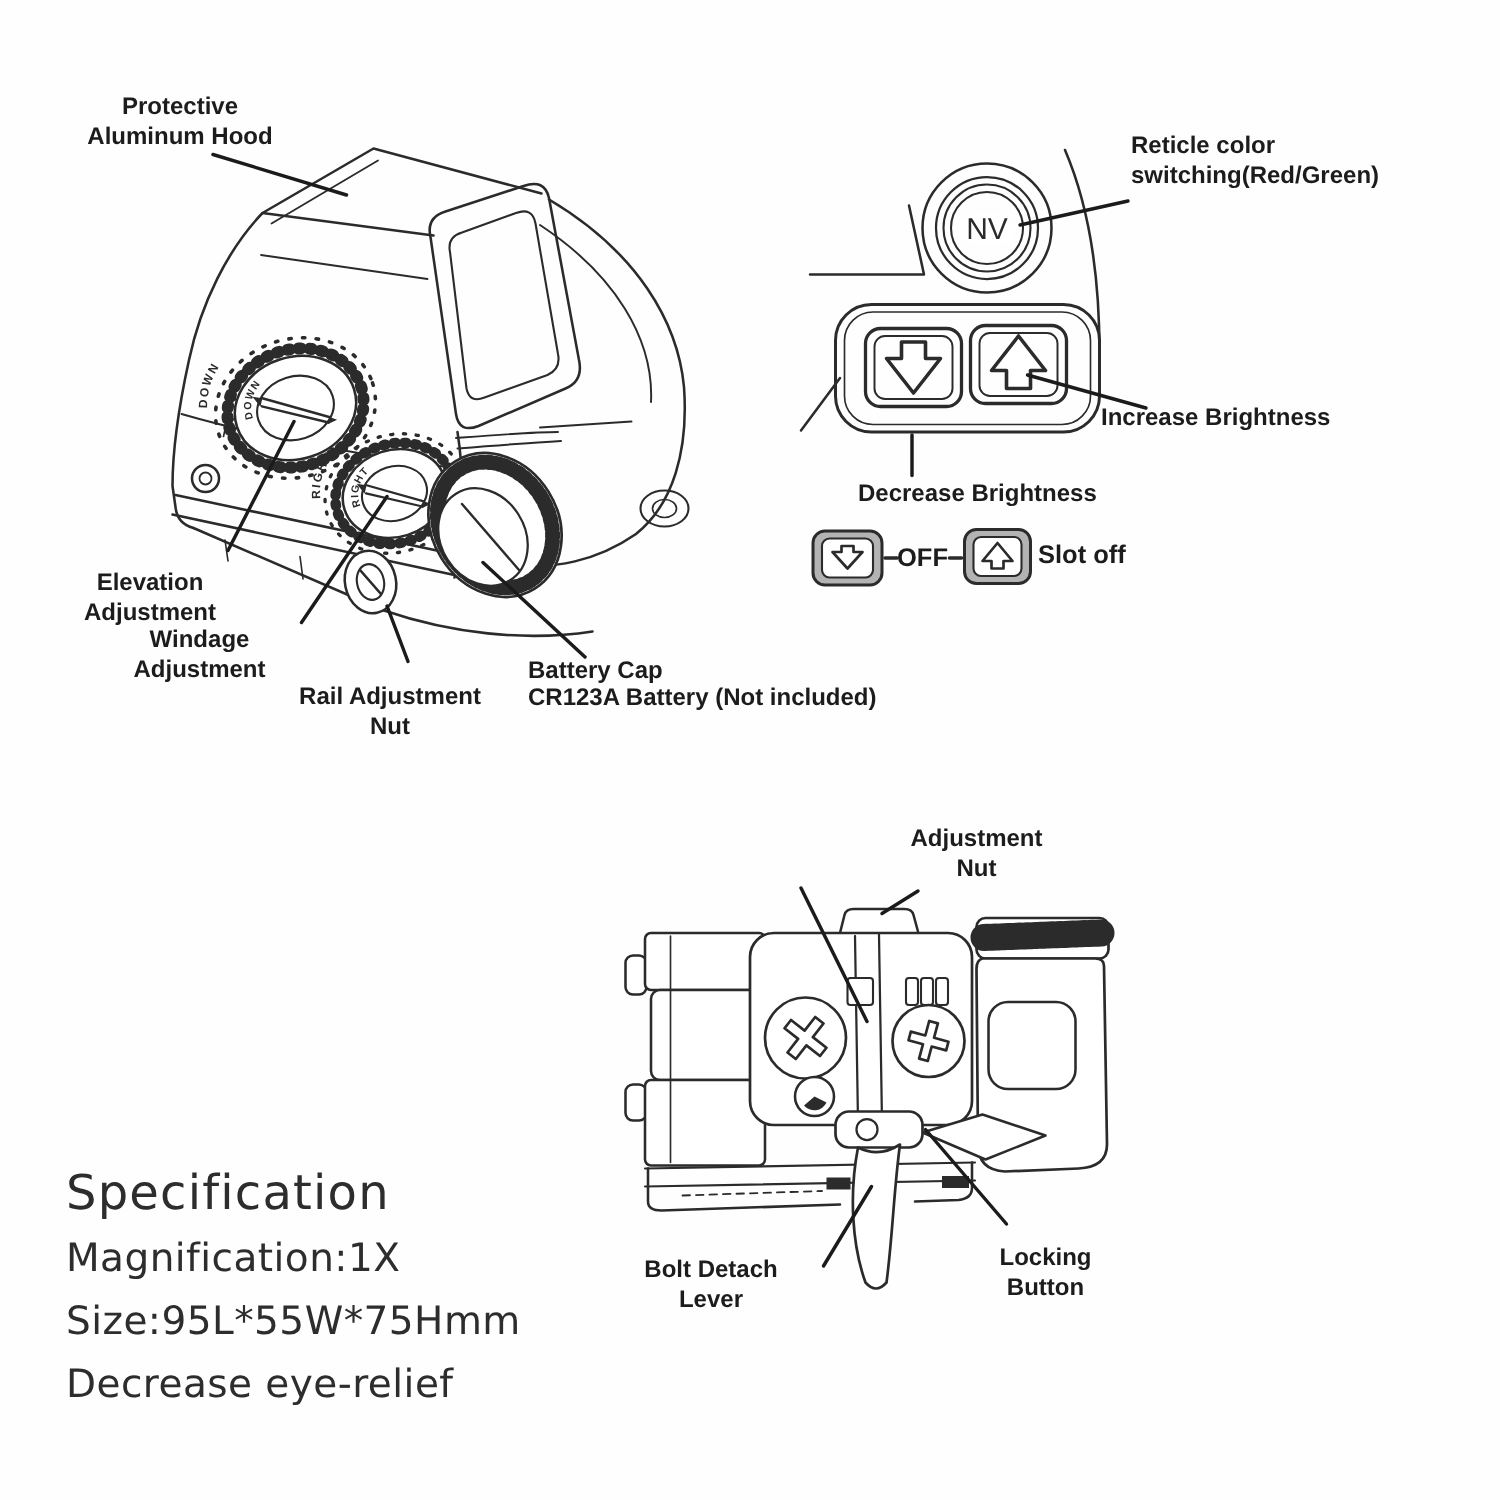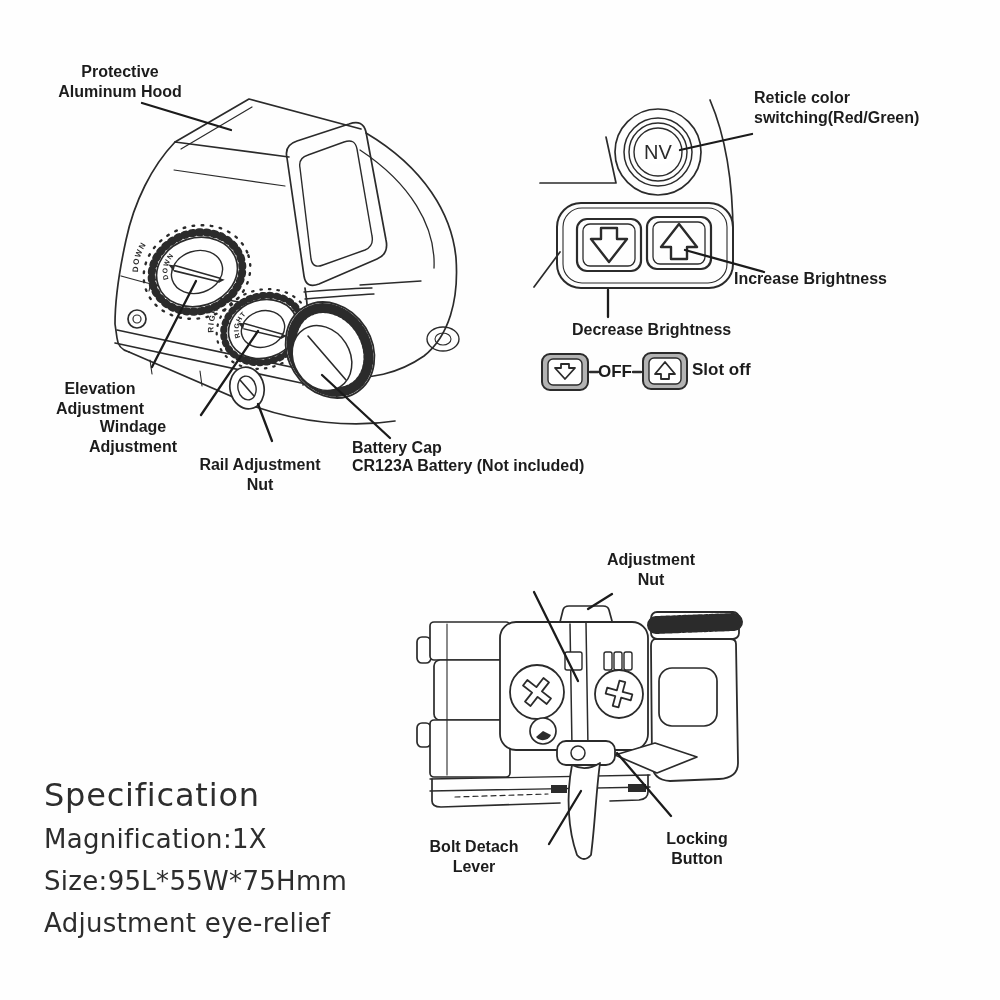--- a/index.html
+++ b/index.html
@@ -266,16 +266,16 @@
   <div class="lbl center" style="left:398px; top:837px; width:152px;">Bolt Detach
 Lever</div>
 
   <div class="lbl center" style="left:635px; top:809px; width:124px;margin-top:20px;">Locking
 Button</div>
 
   <div id="spec">
     <p class="spec-title">Specification</p>
     <p class="spec-line">Magnification:1X</p>
     <p class="spec-line">Size:95L*55W*75Hmm</p>
-    <p class="spec-line">Adjustment eye-relief</p>
+    <p class="spec-line">Decrease eye-relief</p>
   </div>
 
 </div>
 
 </body></html>

